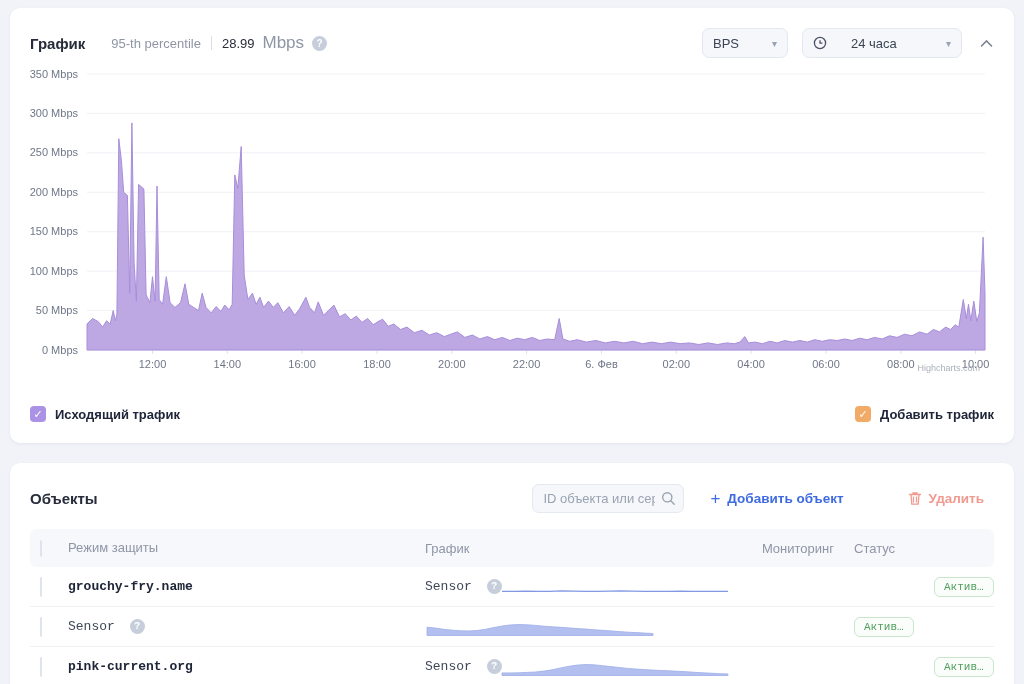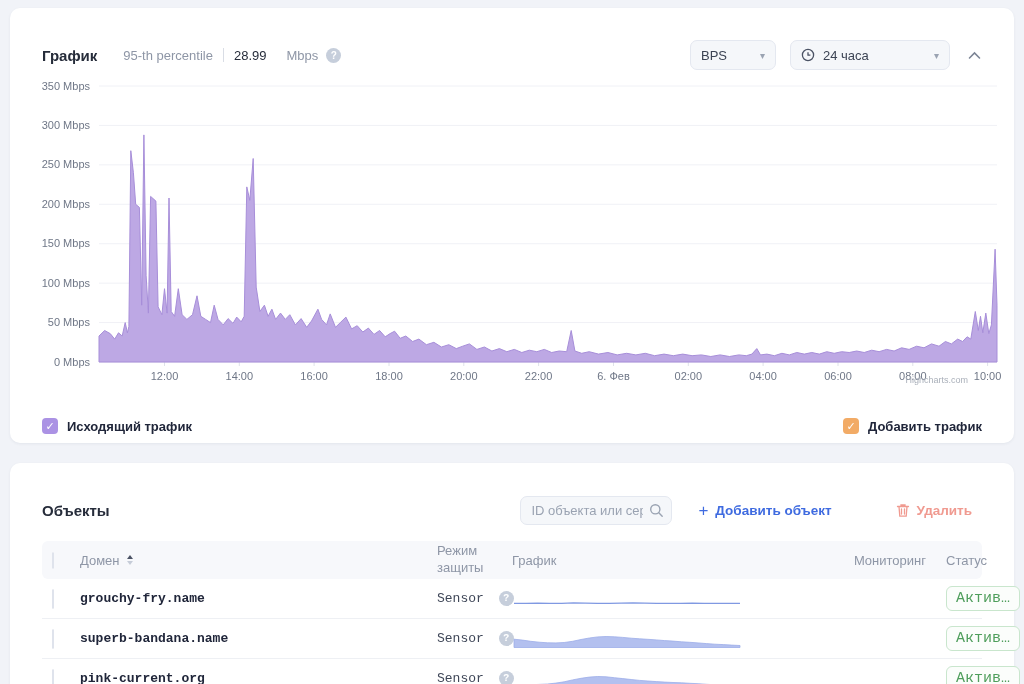--- a/index.html
+++ b/index.html
@@ -1,37 +1,37 @@
 <!DOCTYPE html>
 <html><head>
 <meta charset="utf-8">
 <style>
   * { margin:0; padding:0; box-sizing:border-box; }
   html,body { width:1024px; height:684px; overflow:hidden; background:#f1f3f8;
     font-family:"Liberation Sans", sans-serif; color:#262c3a; }
   .card { background:#fff; border-radius:10px; box-shadow:0 1px 3px rgba(40,50,90,.07);
-    margin:0 10px; padding:32px; position:relative; }
+    margin:0 10px; padding:20px; position:relative; }
   .chart-card { margin-top:8px; height:435px; }
   .objects-card { margin-top:20px; height:260px; }
 
   
   .chart-head { display:flex; align-items:center; height:30px; }
   .card-title { font-size:15px; font-weight:700; color:#262c3a; }
   .pct-label { margin-left:26px; font-size:13px; color:#8e96a6; }
   .vdiv { width:1px; height:14px; background:#d9dde5; margin:0 10px; }
   .pct-value { font-size:13px; font-weight:400; color:#262c3a; }
-  .pct-unit { font-size:13px; color:#8e96a6; margin-left:20px; }
+  .pct-unit { font-size:17px; color:#8e96a6; margin-left:8px; }
   .qicon { width:15px; height:15px; border-radius:50%; background:#c6cedb; color:#fff;
     font-size:10px; font-weight:700; display:inline-flex; align-items:center;
     justify-content:center; margin-left:8px; flex:none; }
   .qicon::before { content:"?"; }
   .head-spacer { flex:1; }
   .select { height:30px; background:#f5f7fa; border:1px solid #e4e8f0; border-radius:7px;
     display:inline-flex; align-items:center; padding:0 10px; font-size:13px; color:#3c4454;
-    gap:8px; cursor:pointer; }
+    gap:24px; cursor:pointer; }
   .select .caret { color:#9aa3b2; font-size:10px; margin-left:auto; }
   .sel-units { width:86px; margin-right:14px; }
   .sel-range { width:160px; margin-right:16px; }
   .chev-btn { width:16px; height:16px; display:inline-flex; align-items:center; justify-content:center; cursor:pointer; }
 
   
   .chart-wrap { position:relative; margin-top:6px; }
   .ytick, .xtick { font-size:11px; fill:#6f7787; font-family:"Liberation Sans",sans-serif; }
   .credit { position:absolute; top:299px; right:14px; font-size:9px; color:#aab0ba; }
   .legend { display:flex; justify-content:space-between; gap:42px; margin-top:22px; }
@@ -67,21 +67,21 @@
   .sort { display:inline-flex; flex-direction:column; gap:2px; margin-left:7px; cursor:pointer; }
   .sort .up { width:0; height:0; border-left:3.5px solid transparent; border-right:3.5px solid transparent; border-bottom:4.5px solid #4a5264; }
   .sort .down { width:0; height:0; border-left:3.5px solid transparent; border-right:3.5px solid transparent; border-top:4.5px solid #c6ccd8; }
   .th-mode { line-height:1.3; }
   .th-mon { text-align:right; padding-right:6px; }
   .th-status { padding-left:14px; }
   .domain { font-size:13px; font-weight:700; color:#20263a; cursor:pointer; }
   .mode-cell { display:flex; align-items:center; gap:7px; font-size:13px; color:#3e4657; }
   .spark-cell svg { display:block; }
   .status-cell { padding-left:14px; }
-  .badge { display:inline-block; font-size:15px; color:#4f9e5c; background:#fbfdfb;
+  .badge { display:inline-block; font-size:11px; color:#4f9e5c; background:#fbfdfb;
     border:1px solid #c9e6cd; border-radius:6px; padding:3px 9px; white-space:nowrap; }
 </style>
 </head>
 <body>
 
 <div class="card chart-card">
   <div class="chart-head">
     <span class="card-title">График</span>
     <span class="pct-label">95-th percentile</span>
     <span class="vdiv"></span>
@@ -185,27 +185,20 @@
       <svg width="14" height="15" viewBox="0 0 14 15">
         <path d="M1.5 3.5 H12.5 M5 3.5 V2 H9 V3.5 M3 3.5 L3.8 13.2 H10.2 L11 3.5 M5.5 6 V11 M8.5 6 V11" fill="none" stroke="#f09a90" stroke-width="1.3" stroke-linecap="round"></path>
       </svg>
       <span>Удалить</span>
     </span>
   </div>
 
   <div class="table">
     <div class="trow thead">
       <div class="cell-cb"><span class="cb"></span></div>
-      <div class="th-domain">
-        <span>Домен</span>
-        <span class="sort">
-            <span class="up"></span>
-            <span class="down"></span>
-          </span>
-      </div>
       <div class="th-mode">Режим защиты</div>
       <div>График</div>
       <div class="th-mon">Мониторинг</div>
       <div class="th-status">Статус</div>
     </div>
 
     <div class="trow tbody-row">
       <div class="cell-cb"><span class="cb"></span></div>
       <div class="domain">grouchy-fry.name</div>
       <div class="mode-cell">
@@ -216,21 +209,20 @@
           <svg width="230" height="18" viewBox="0 0 230 18">
             <polyline points="2.0,13.3 13.9,13.3 25.8,13.1 37.7,13.3 49.6,13.3 61.5,12.9 73.4,13.1 85.3,13.3 97.2,13.3 109.1,13.1 120.9,12.9 132.8,13.1 144.7,13.3 156.6,13.4 168.5,13.3 180.4,13.1 192.3,13.3 204.2,13.3 216.1,13.4 228.0,13.3" fill="none" stroke="#8099e2" stroke-width="1.2"></polyline>
           </svg>
         </div>
       <div></div>
       <div class="status-cell"><span class="badge">Актив…</span></div>
     </div>
 
     <div class="trow tbody-row">
       <div class="cell-cb"><span class="cb"></span></div>
-      <div class="domain">superb-bandana.name</div>
       <div class="mode-cell">
         <span>Sensor</span>
         <span class="qicon"></span>
       </div>
       <div class="spark-cell">
           <svg width="230" height="18" viewBox="0 0 230 18">
             <path d="M 2 17.5 L 2.0 9.2 L 10.4 10.1 L 18.7 11.3 L 27.1 12.2 L 35.5 12.8 L 43.9 12.9 L 52.2 12.5 L 60.6 11.3 L 69.0 9.5 L 77.3 8.0 L 85.7 6.9 L 94.1 6.5 L 102.4 6.8 L 110.8 7.4 L 119.2 8.2 L 127.6 8.8 L 135.9 9.3 L 144.3 9.9 L 152.7 10.6 L 161.0 11.1 L 169.4 11.8 L 177.8 12.3 L 186.1 12.9 L 194.5 13.6 L 202.9 14.2 L 211.3 14.6 L 219.6 15.1 L 228.0 15.5 L 228 17.5 Z" fill="#afbdee" fill-opacity="0.95" stroke="#9dade8" stroke-width="0.8"></path>
           </svg>
         </div>
       <div></div>

